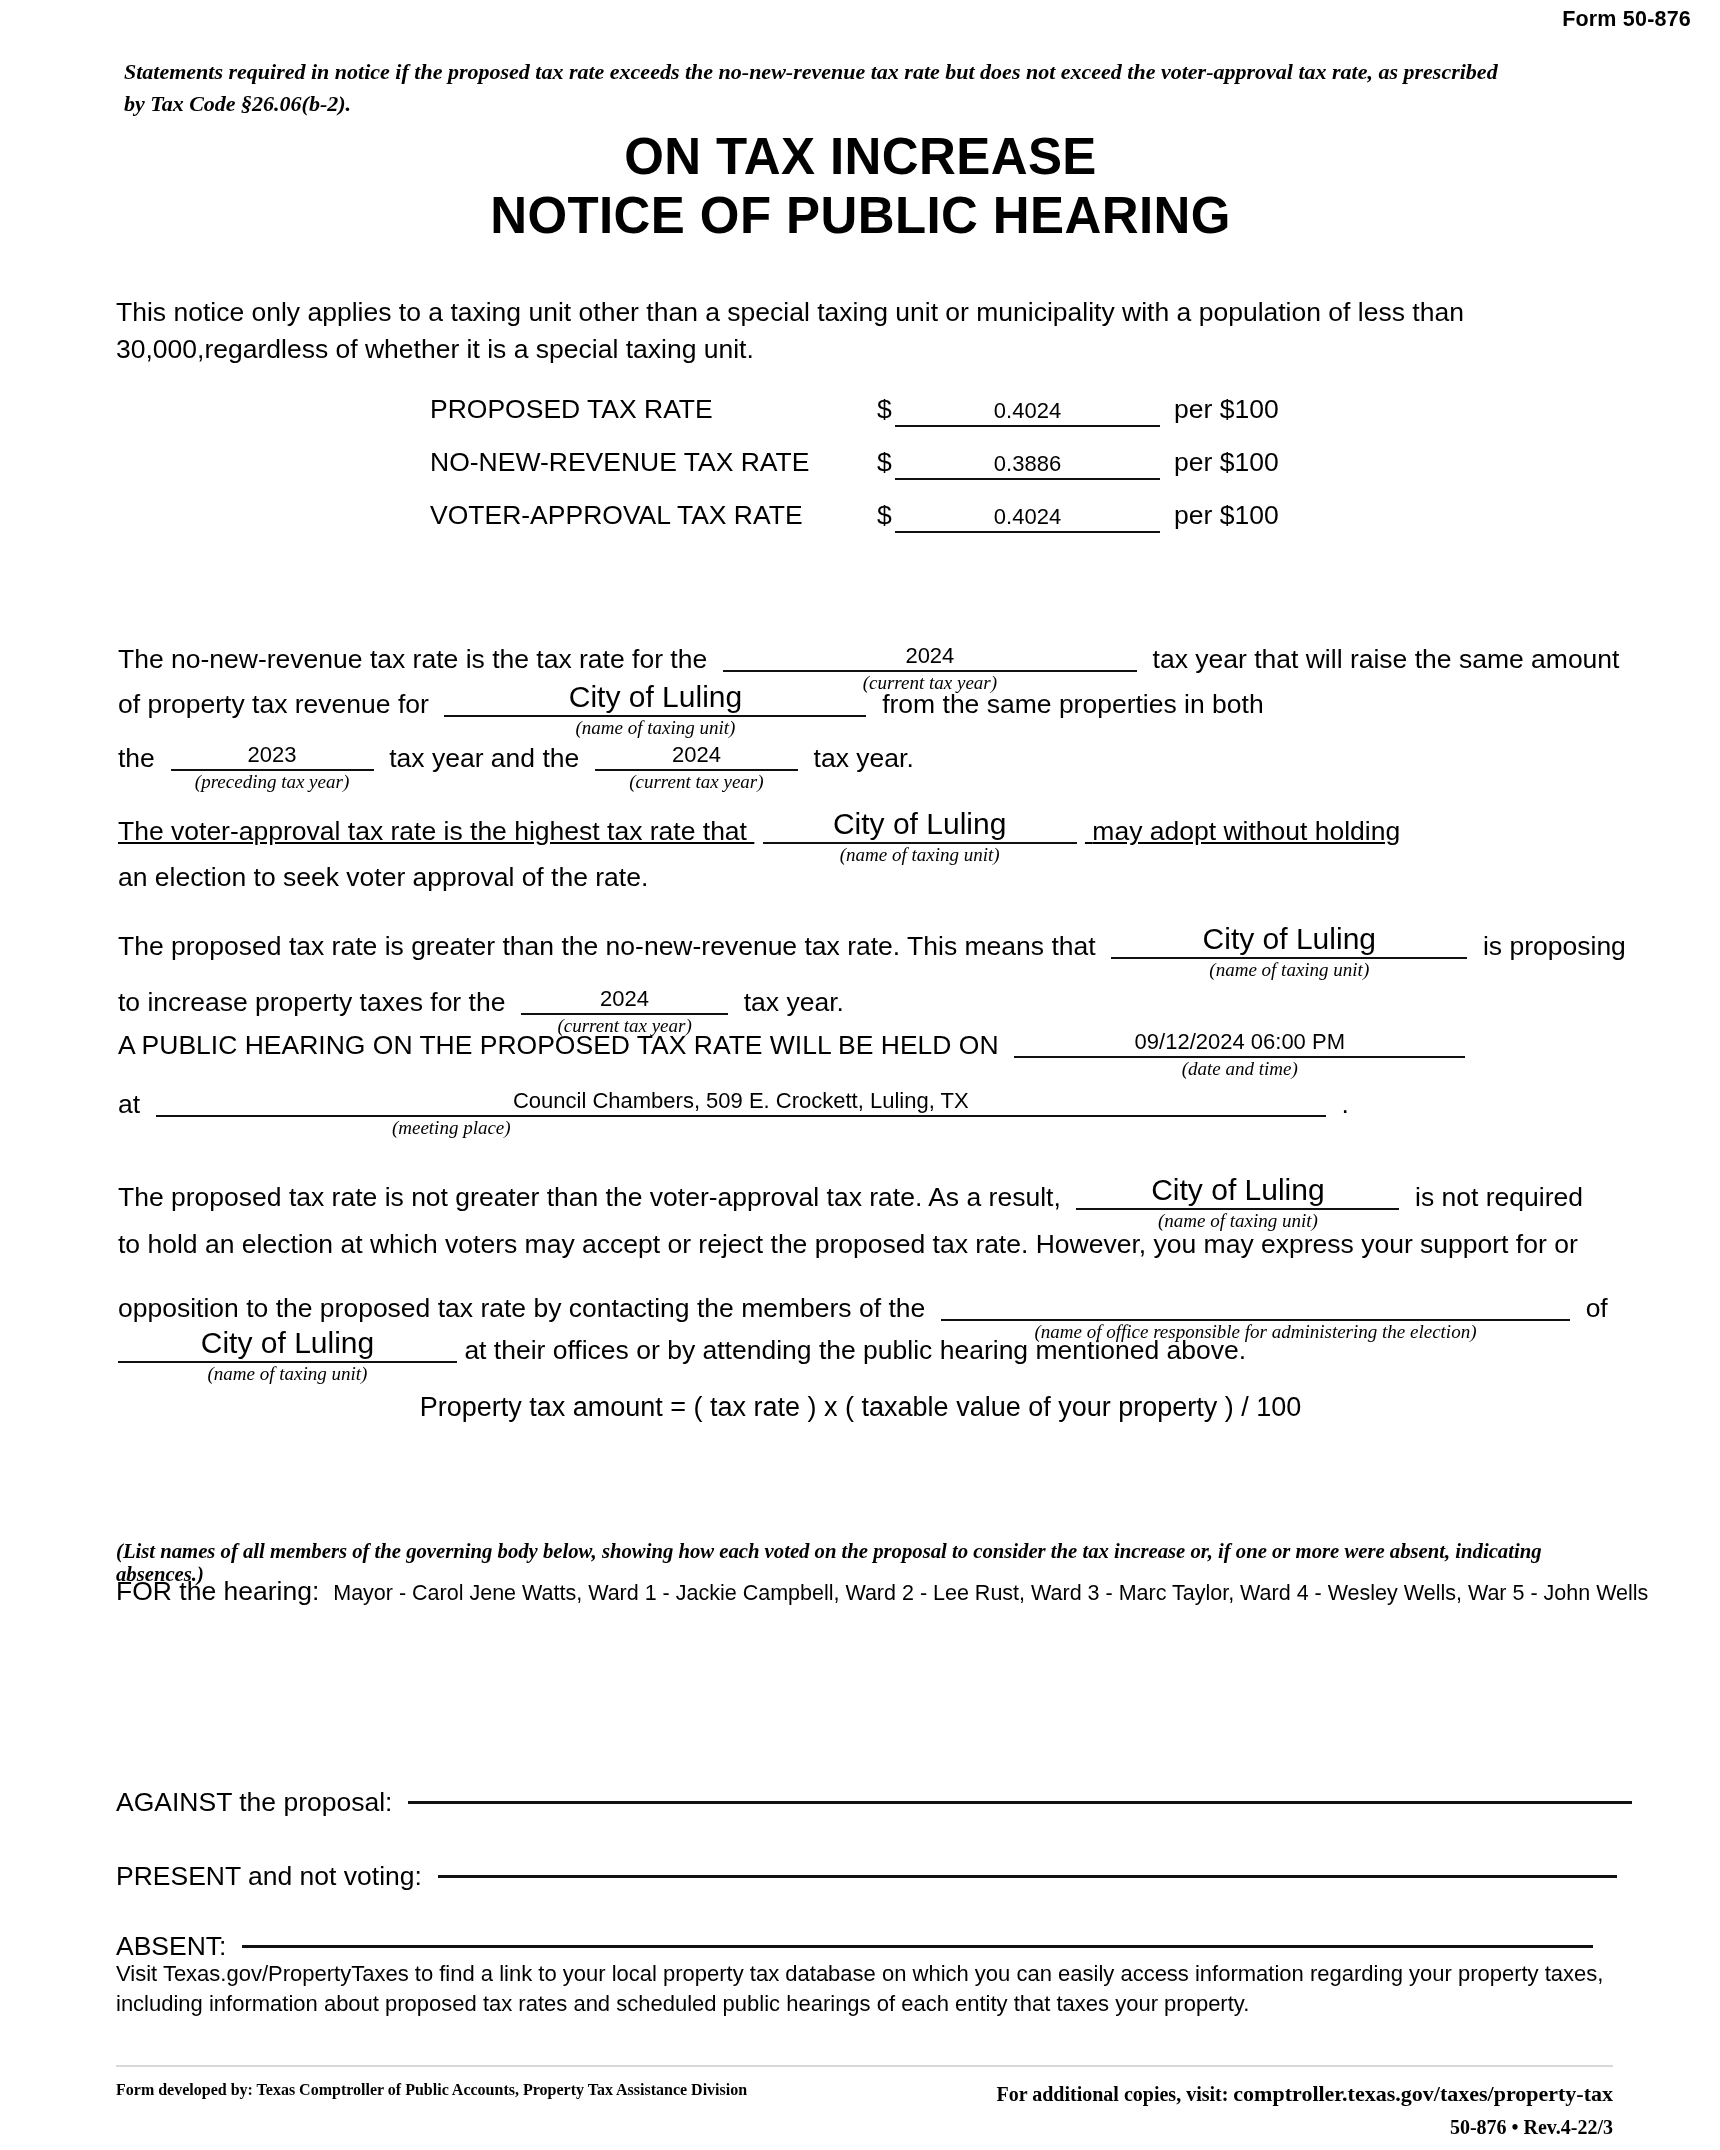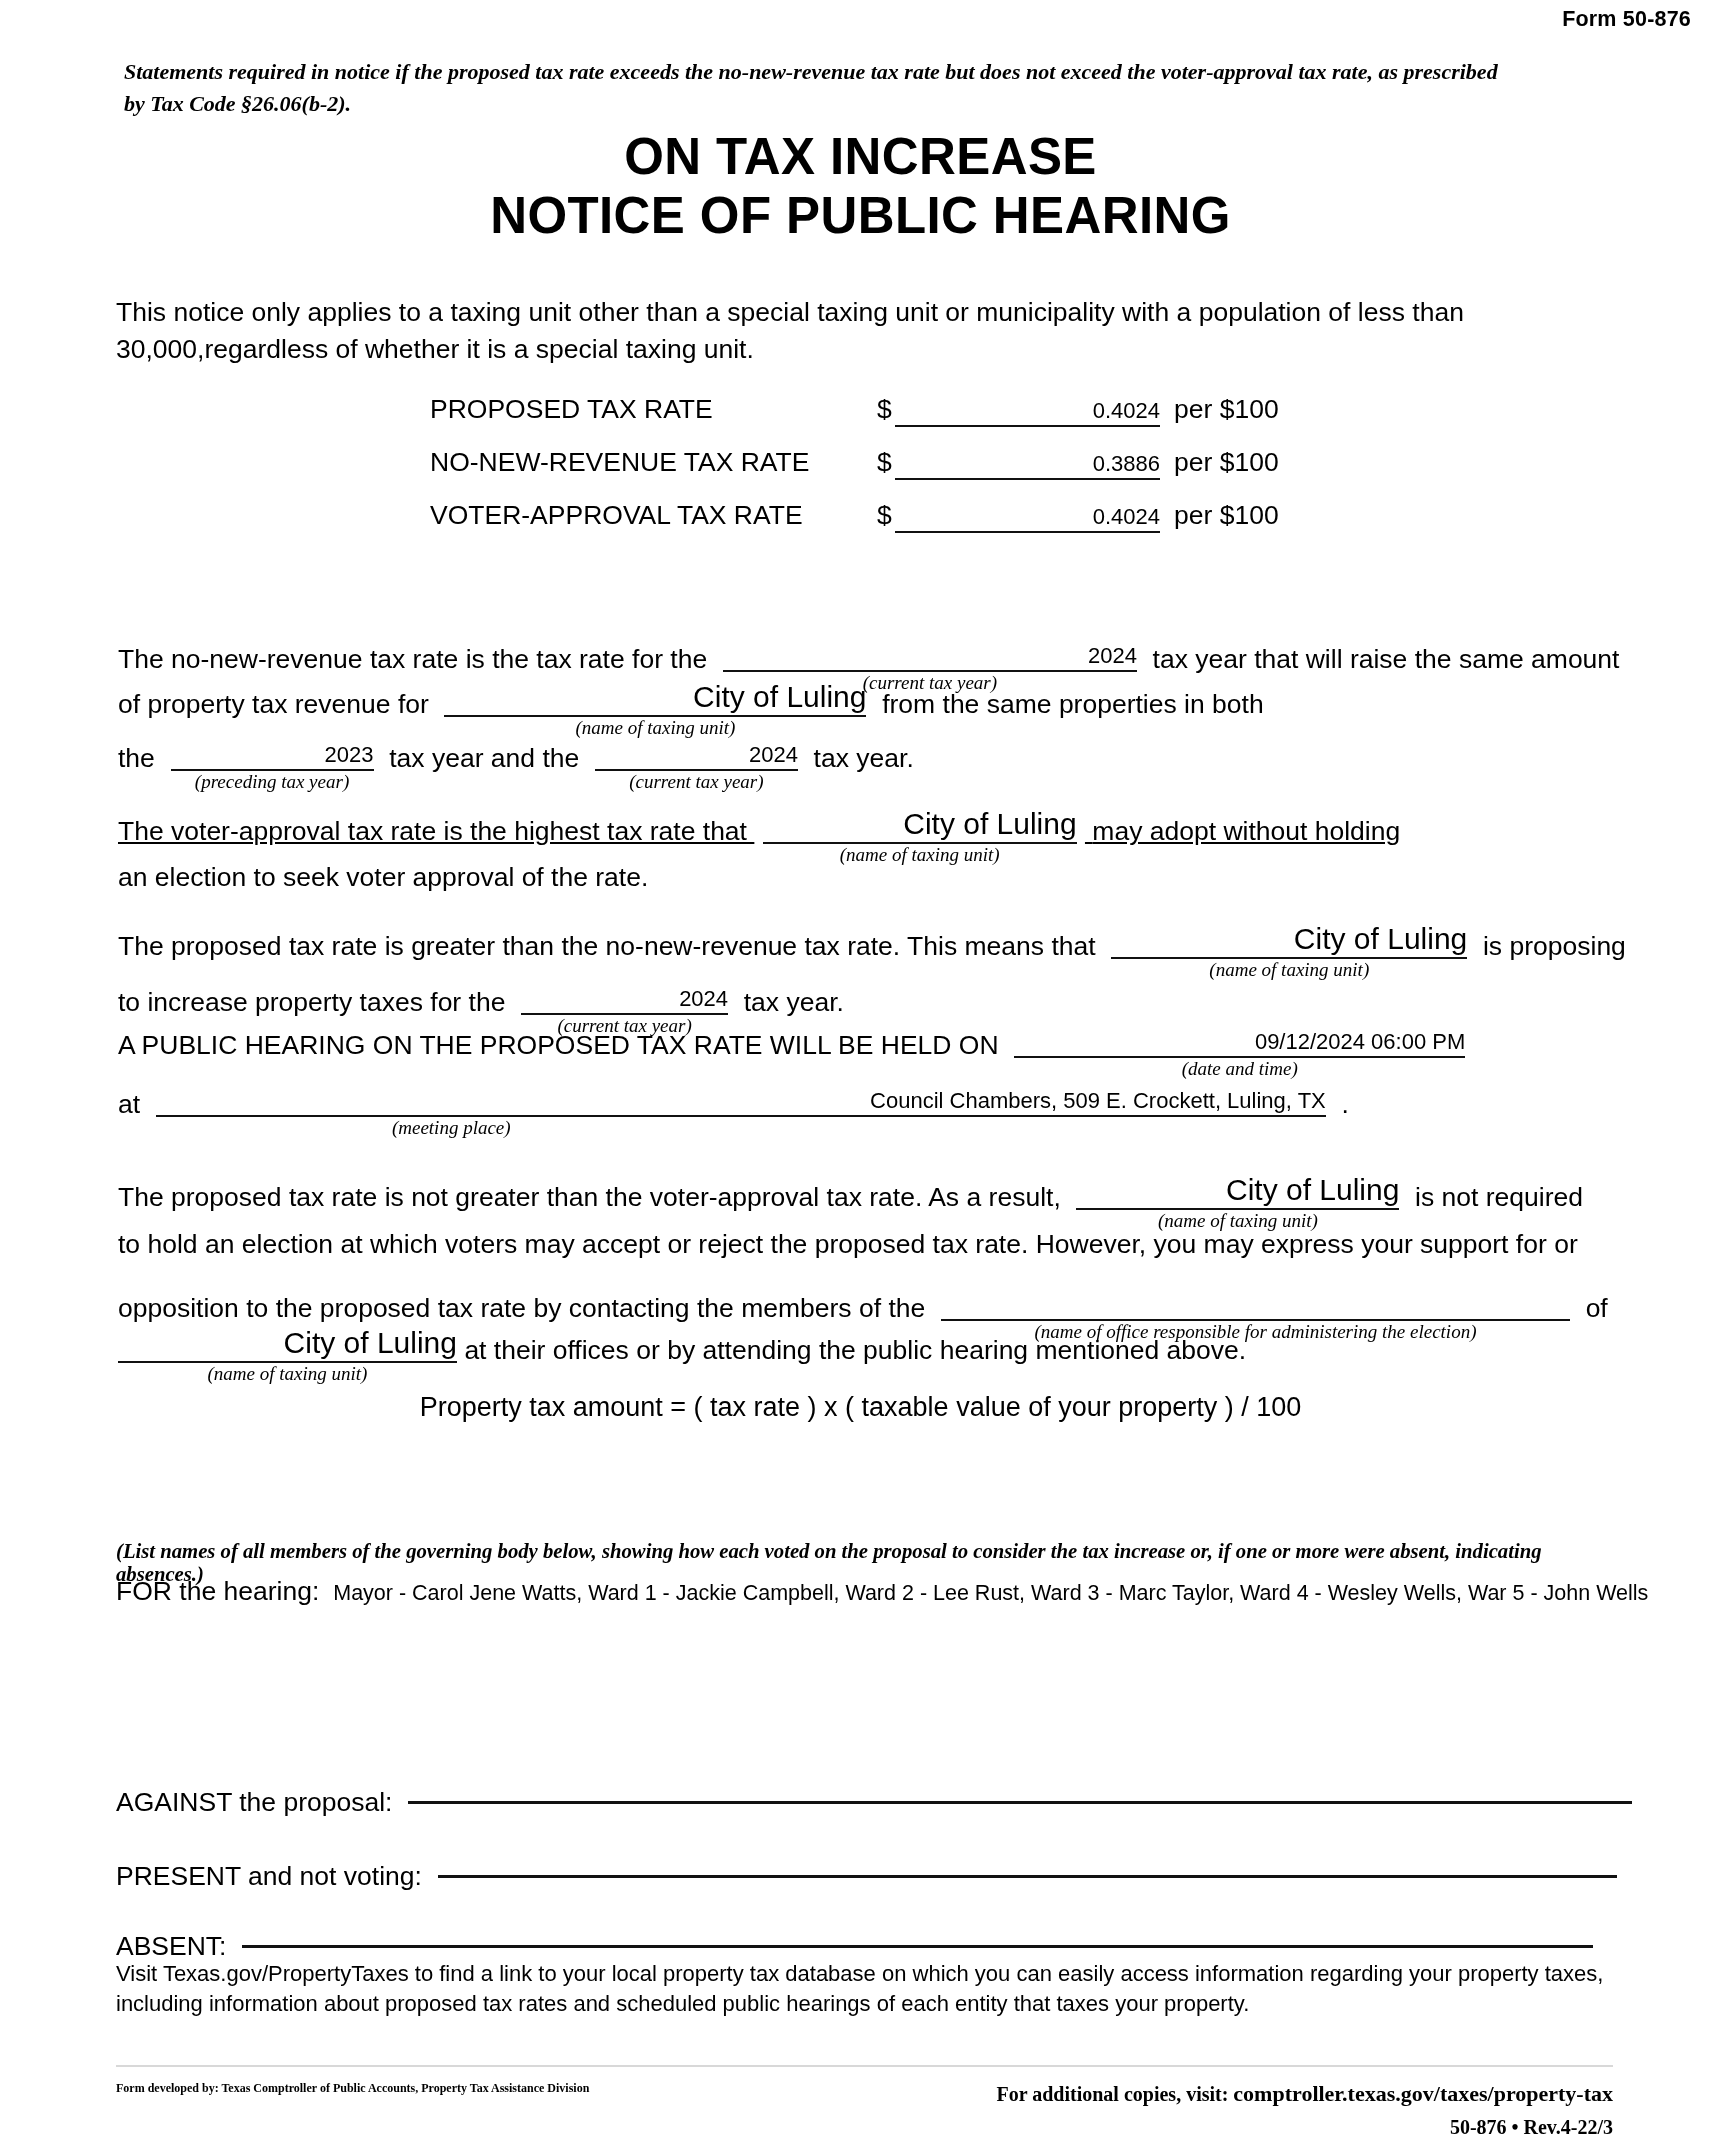--- a/index.html
+++ b/index.html
@@ -28,21 +28,21 @@
     display: inline-block;
     border-bottom: 2.5px solid #111;
     vertical-align: bottom;
     position: relative;
   }
   
   .entry {
     position: absolute;
     left: 0; right: 0;
     bottom: 3.3px;
-    text-align: right;
+    text-align: center;
     font-size: 22px;
     line-height: 1;
     white-space: nowrap;
   }
   .entry.big { font-size: 30px; }
   .entry.mid { font-size: 25px; }
   
   .cap {
     position: absolute;
     left: 0; right: 0;
@@ -132,21 +132,21 @@
     left: 116px; width: 1497px;
     font-size: 22px; line-height: 1.35;
   }
   .sep {
     left: 116px; width: 1497px; height: 1.7px;
     background: #d8d8d8;
   }
   .foot-l {
     left: 116px;
     font-family: "Liberation Serif", serif;
-    font-size: 12px;
+    font-size: 16px;
     font-weight: bold;
   }
   .foot-r {
     right: 108px;
     font-family: "Liberation Serif", serif;
     font-size: 20px;
     font-weight: bold;
   }
   .foot-r .url { font-size: 22px; }
   .foot-rev {

